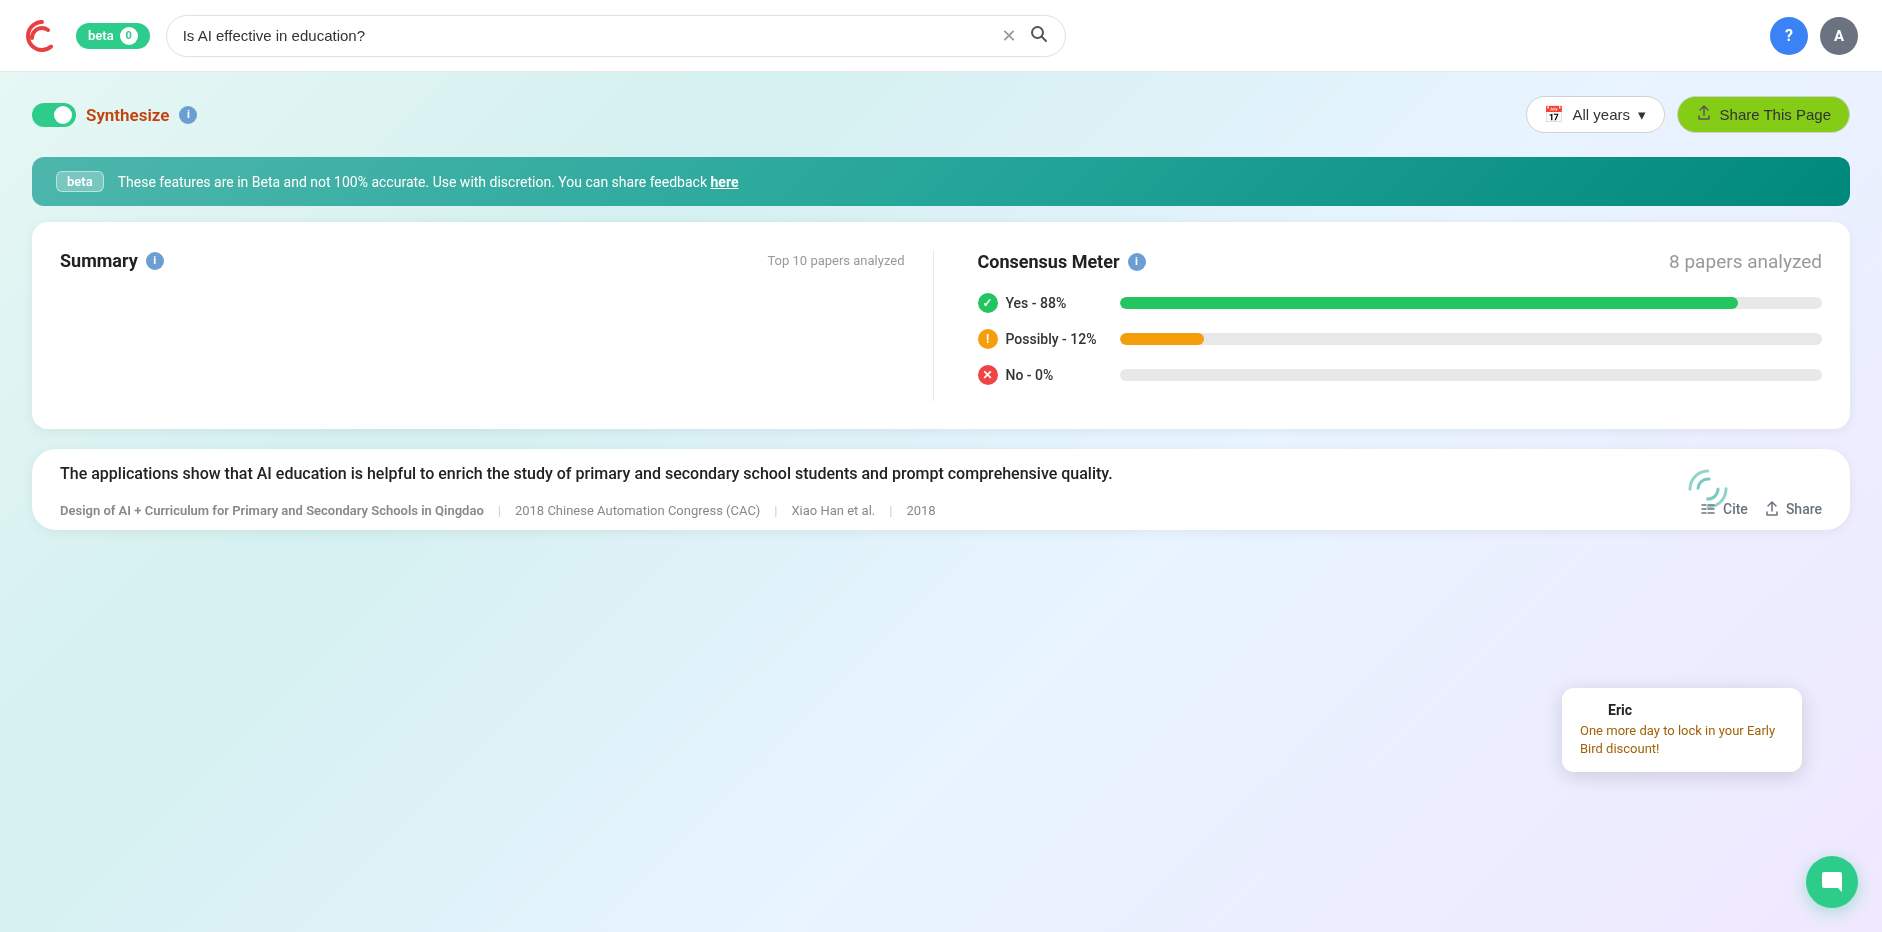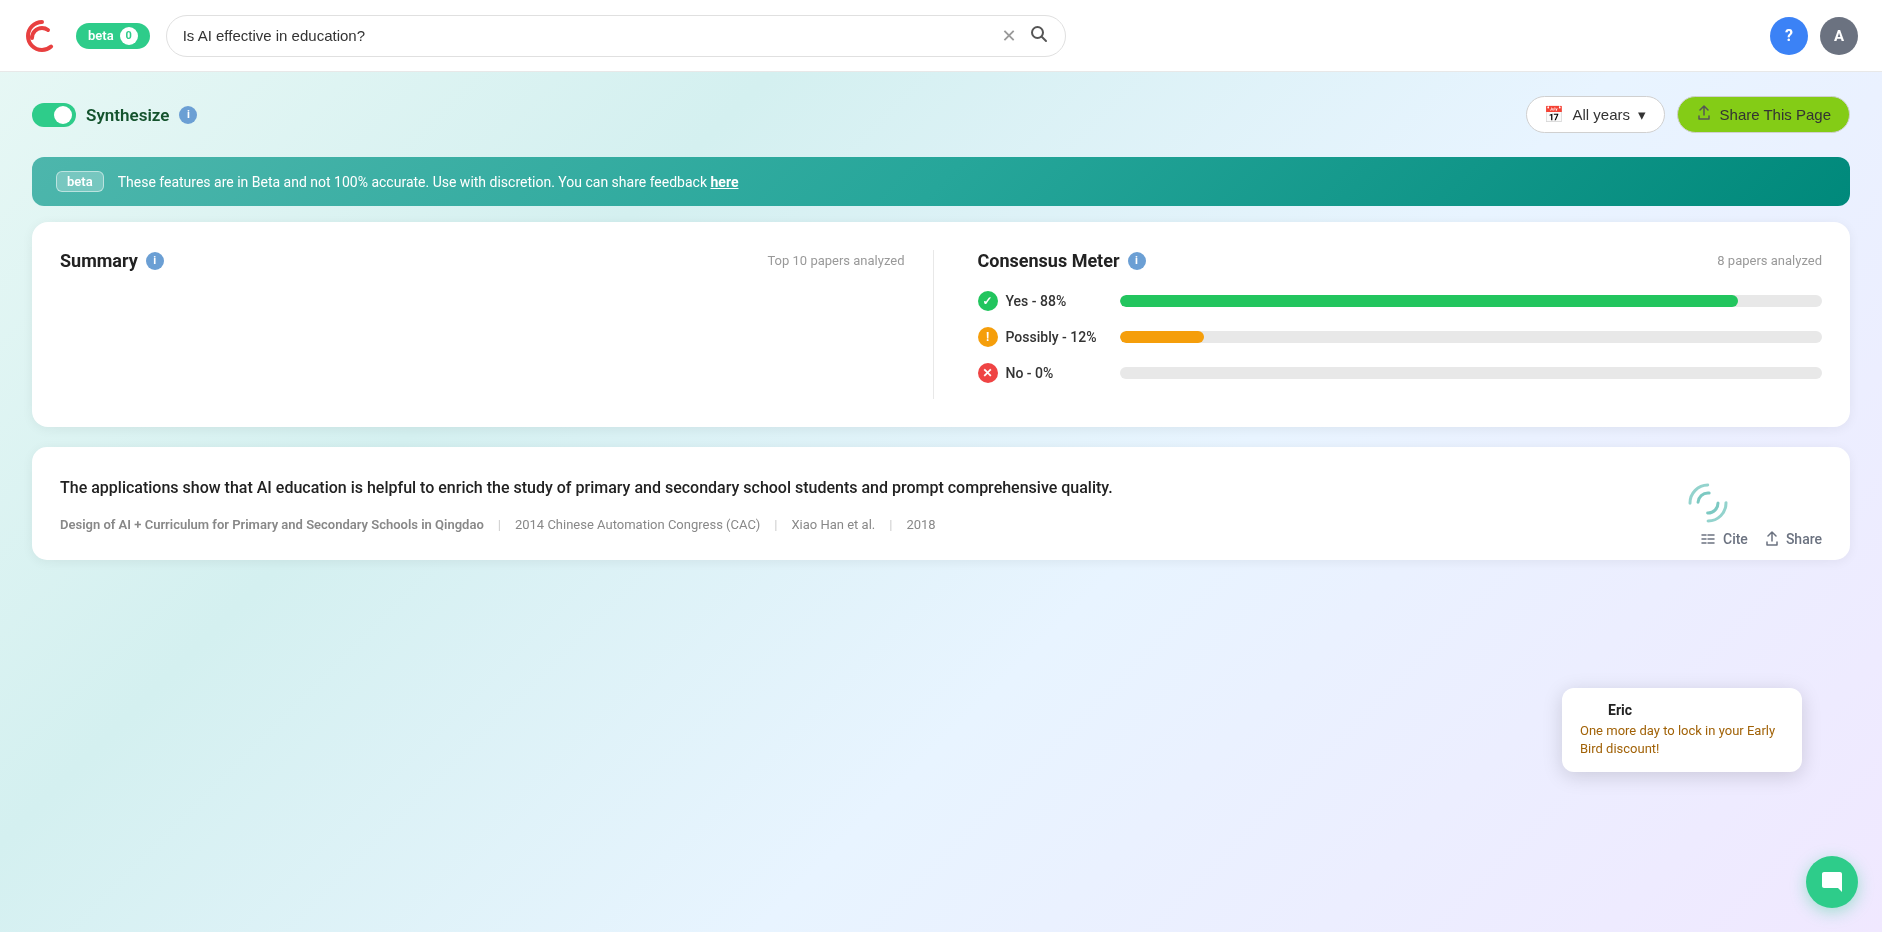--- a/index.html
+++ b/index.html
@@ -144,21 +144,21 @@
       top: 3px;
       left: 22px;
       width: 18px;
       height: 18px;
       background: white;
       border-radius: 50%;
     }
     .synthesize-label {
       font-size: 17px;
       font-weight: 600;
-      color: #14532d;
+      color: #c2410c;
     }
     .info-icon {
       width: 18px;
       height: 18px;
       border-radius: 50%;
       background: #6b9fd4;
       color: white;
       font-size: 11px;
       font-weight: 700;
       display: flex;
@@ -282,21 +282,21 @@
       flex: 1;
       padding-left: 28px;
     }
     .consensus-header {
       display: flex;
       align-items: center;
       justify-content: space-between;
       margin-bottom: 20px;
     }
     .papers-analyzed {
-      font-size: 13px;
+      font-size: 19px;
       color: #999;
     }
     .meter-row {
       display: flex;
       align-items: center;
       margin-bottom: 16px;
       gap: 12px;
     }
     .meter-label-group {
       display: flex;
@@ -333,22 +333,22 @@
       height: 100%;
       border-radius: 6px;
     }
     .bar-green { background: #22c55e; }
     .bar-orange { background: #f59e0b; }
     .bar-gray { background: #e8e8e8; }
 
     
     .paper-card {
       background: white;
-      border-radius: 15px;
-      padding: 28px 28px;
+      border-radius: 24px;
+      padding: 12px 28px;
       margin-bottom: 20px;
       box-shadow: 0 2px 12px rgba(0,0,0,0.06);
       position: relative;
     }
     .paper-quote {
       font-size: 16px;
       font-weight: 500;
       line-height: 1.6;
       color: #222;
       margin-bottom: 16px;
@@ -559,21 +559,21 @@
         </div>
       </div>
     </div>
   </div>
 
   <div class="paper-card">
     <p class="paper-quote">The applications show that AI education is helpful to enrich the study of primary and secondary school students and prompt comprehensive quality.</p>
     <div class="paper-meta-row">
       <span class="paper-title-link">Design of AI + Curriculum for Primary and Secondary Schools in Qingdao</span>
       <span class="meta-sep">|</span>
-      <span>2014 Chinese Automation Congress (CAC)</span>
+      <span>2018 Chinese Automation Congress (CAC)</span>
       <span class="meta-sep">|</span>
       <span>Xiao Han et al.</span>
       <span class="meta-sep">|</span>
       <span>2018</span>
     </div>
 
     <div class="spinner-icon" style="right:120px;">
       <svg viewBox="0 0 44 44" fill="none" xmlns="http://www.w3.org/2000/svg" width="44" height="44">
         <circle cx="22" cy="22" r="18" stroke="#4db6ac" stroke-width="3" stroke-dasharray="28 28" stroke-linecap="round"></circle>
         <circle cx="22" cy="22" r="10" stroke="#26a69a" stroke-width="3" stroke-dasharray="16 16" stroke-linecap="round"></circle>

